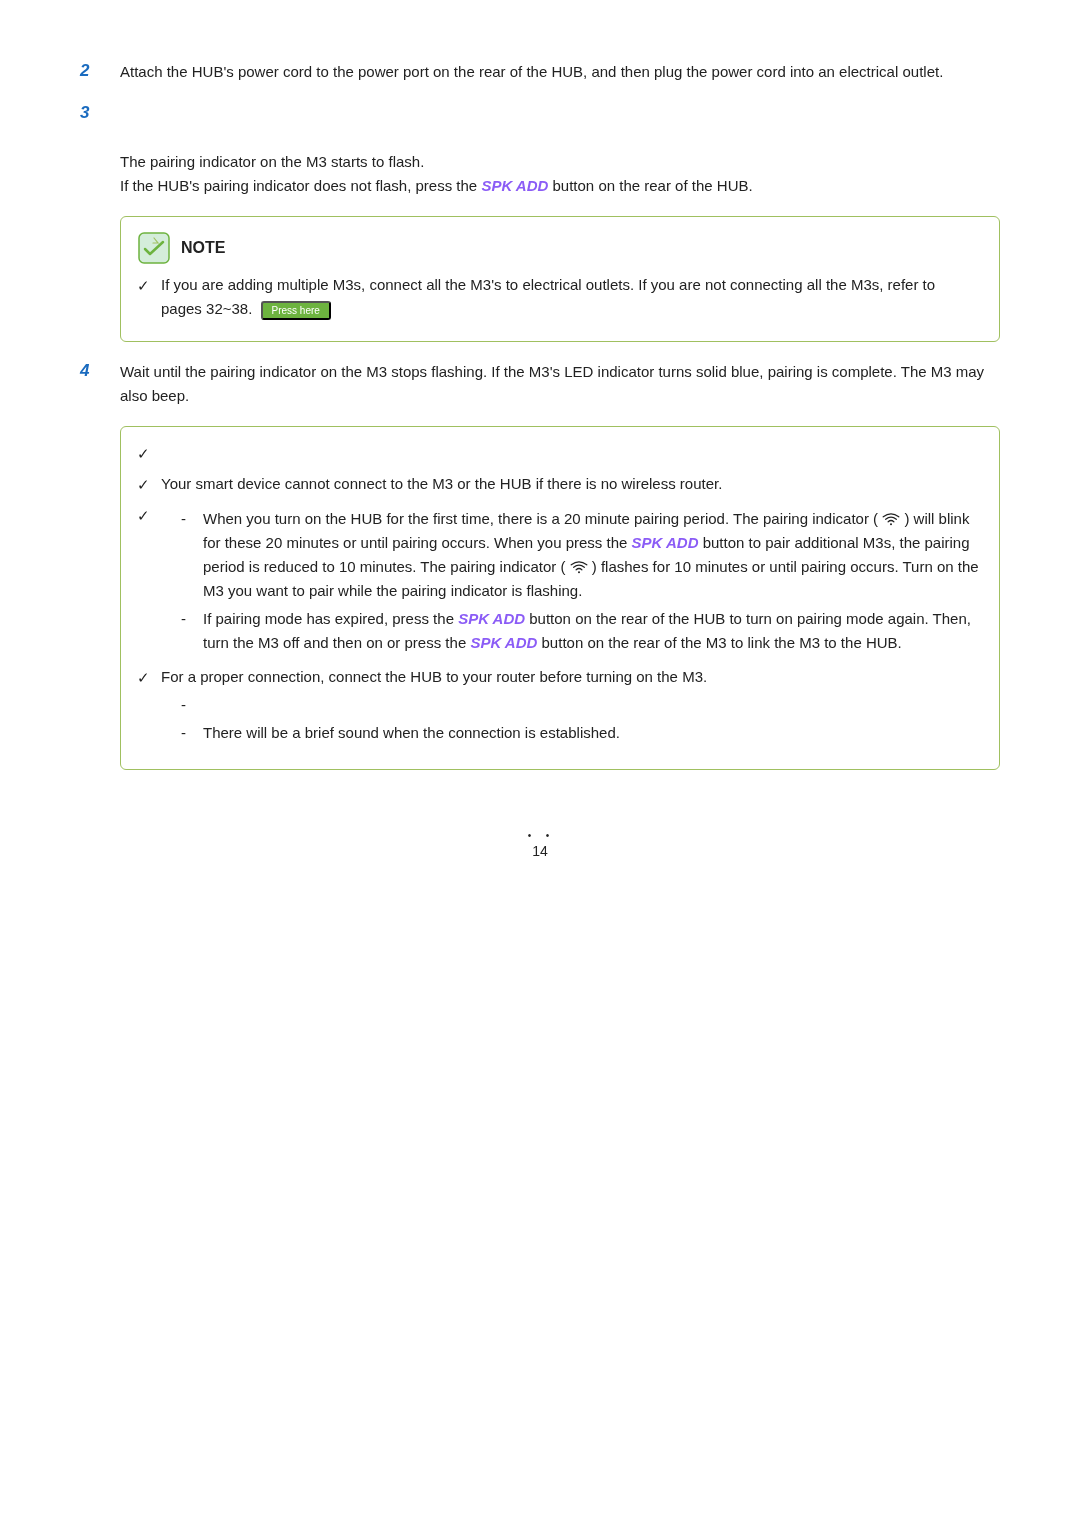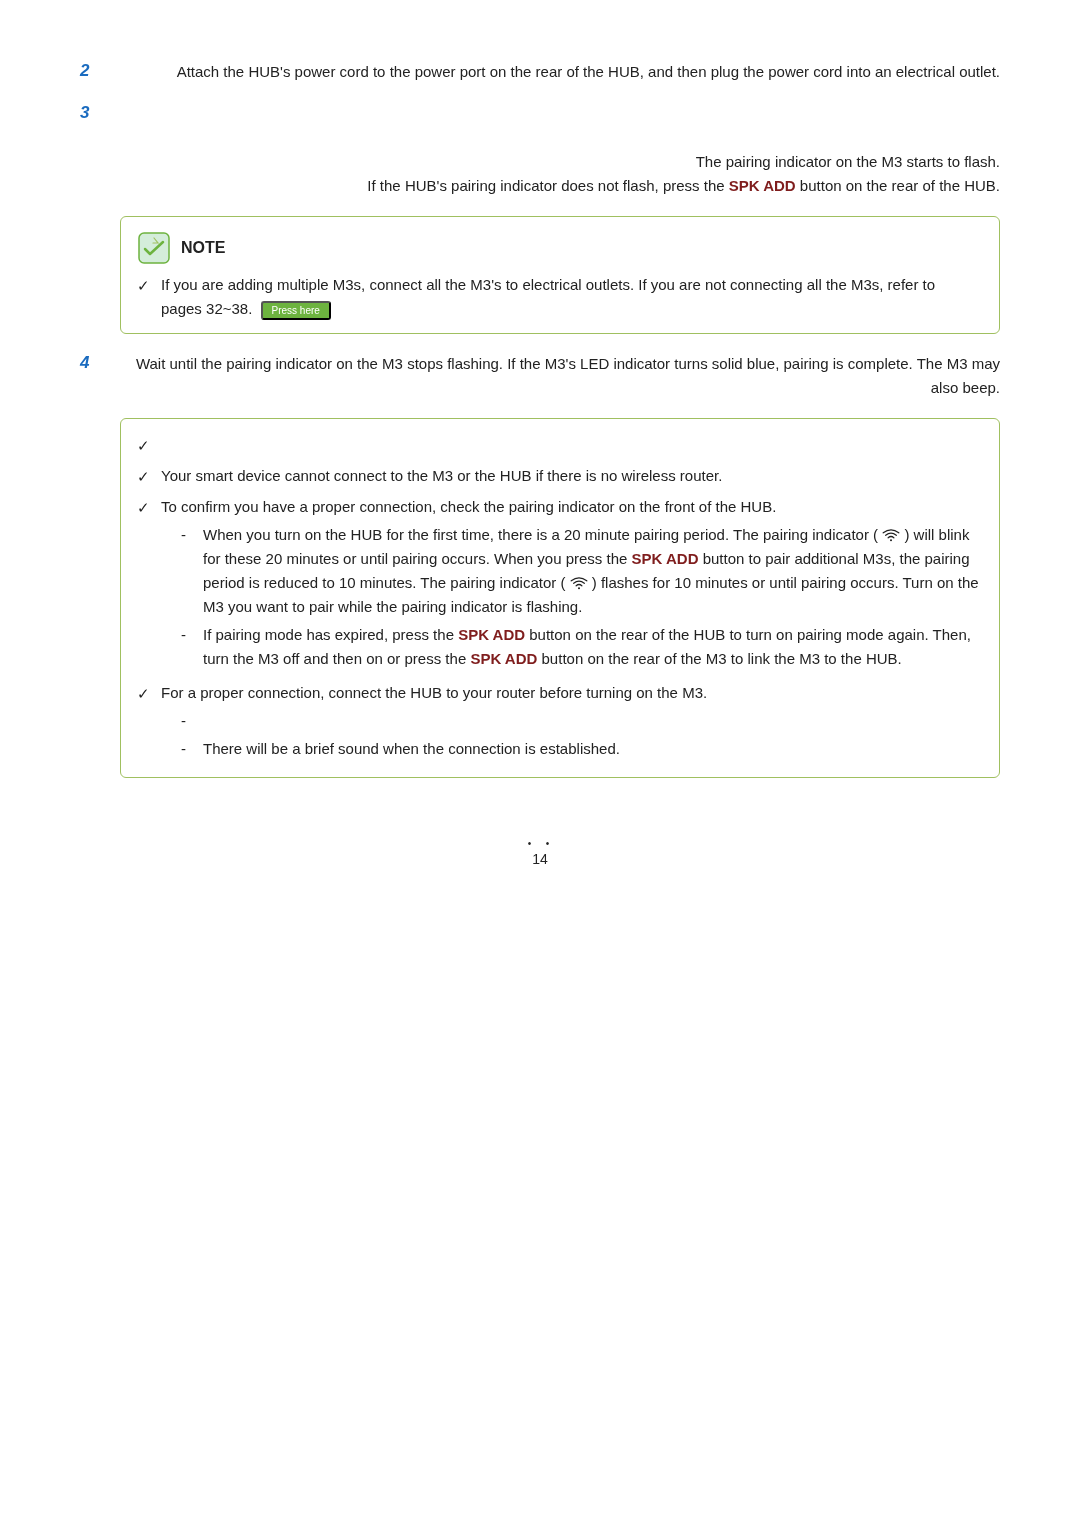--- a/index.html
+++ b/index.html
@@ -21,26 +21,25 @@
       font-weight: bold;
       font-style: italic;
       color: #1a6bbf;
       font-size: 17px;
       min-width: 22px;
       padding-top: 1px;
     }
     .step-content {
       flex: 1;
       line-height: 1.6;
-      text-align: right;
     }
     .note-box {
       border: 1.5px solid #a0c060;
       border-radius: 6px;
-      padding: 14px 20px 6px 16px;
+      padding: 14px 20px 14px 16px;
       margin: 14px 0 18px 40px;
       background: #fff;
     }
     .note-header {
       display: flex;
       align-items: center;
       gap: 10px;
       margin-bottom: 8px;
     }
     .note-icon {
@@ -74,22 +73,23 @@
       color: #fff;
       font-size: 10px;
       padding: 2px 9px;
       border-radius: 3px;
       margin-left: 4px;
       font-weight: normal;
       vertical-align: middle;
       cursor: pointer;
     }
     .spk-add {
-      color: #7f1d1d;
+      color: #8b5cf6;
       font-weight: bold;
+      font-style: italic;
     }
     .sub-list {
       list-style: none;
       padding-left: 20px;
       margin-top: 4px;
     }
     .sub-list li {
       display: flex;
       gap: 8px;
       margin-bottom: 4px;
@@ -165,21 +165,20 @@
     </li>
 
     <li>
       <span class="checkmark">✓</span>
       <span>Your smart device cannot connect to the M3 or the HUB if there is no wireless router.</span>
     </li>
 
     <li>
       <span class="checkmark">✓</span>
       <span>
-        <span>To confirm you have a proper connection, check the pairing indicator on the front of the HUB.</span>
         <ul class="sub-list">
           <li>
             <span class="dash">-</span>
             <span>
               When you turn on the HUB for the first time, there is a 20 minute pairing period. The pairing indicator (
               <svg class="wifi-inline" viewBox="0 0 22 18" fill="none" xmlns="http://www.w3.org/2000/svg" style="width:18px;height:15px;">
                 <path d="M11 13.5 L11 13.5" stroke="#222" stroke-width="2.5" stroke-linecap="round"></path>
                 <path d="M7.5 10.5 Q11 7.5 14.5 10.5" stroke="#222" stroke-width="1.5" fill="none" stroke-linecap="round"></path>
                 <path d="M4.5 7.5 Q11 2.5 17.5 7.5" stroke="#222" stroke-width="1.5" fill="none" stroke-linecap="round"></path>
                 <path d="M1.5 4.5 Q11 -2.5 20.5 4.5" stroke="#222" stroke-width="1.5" fill="none" stroke-linecap="round"></path>

